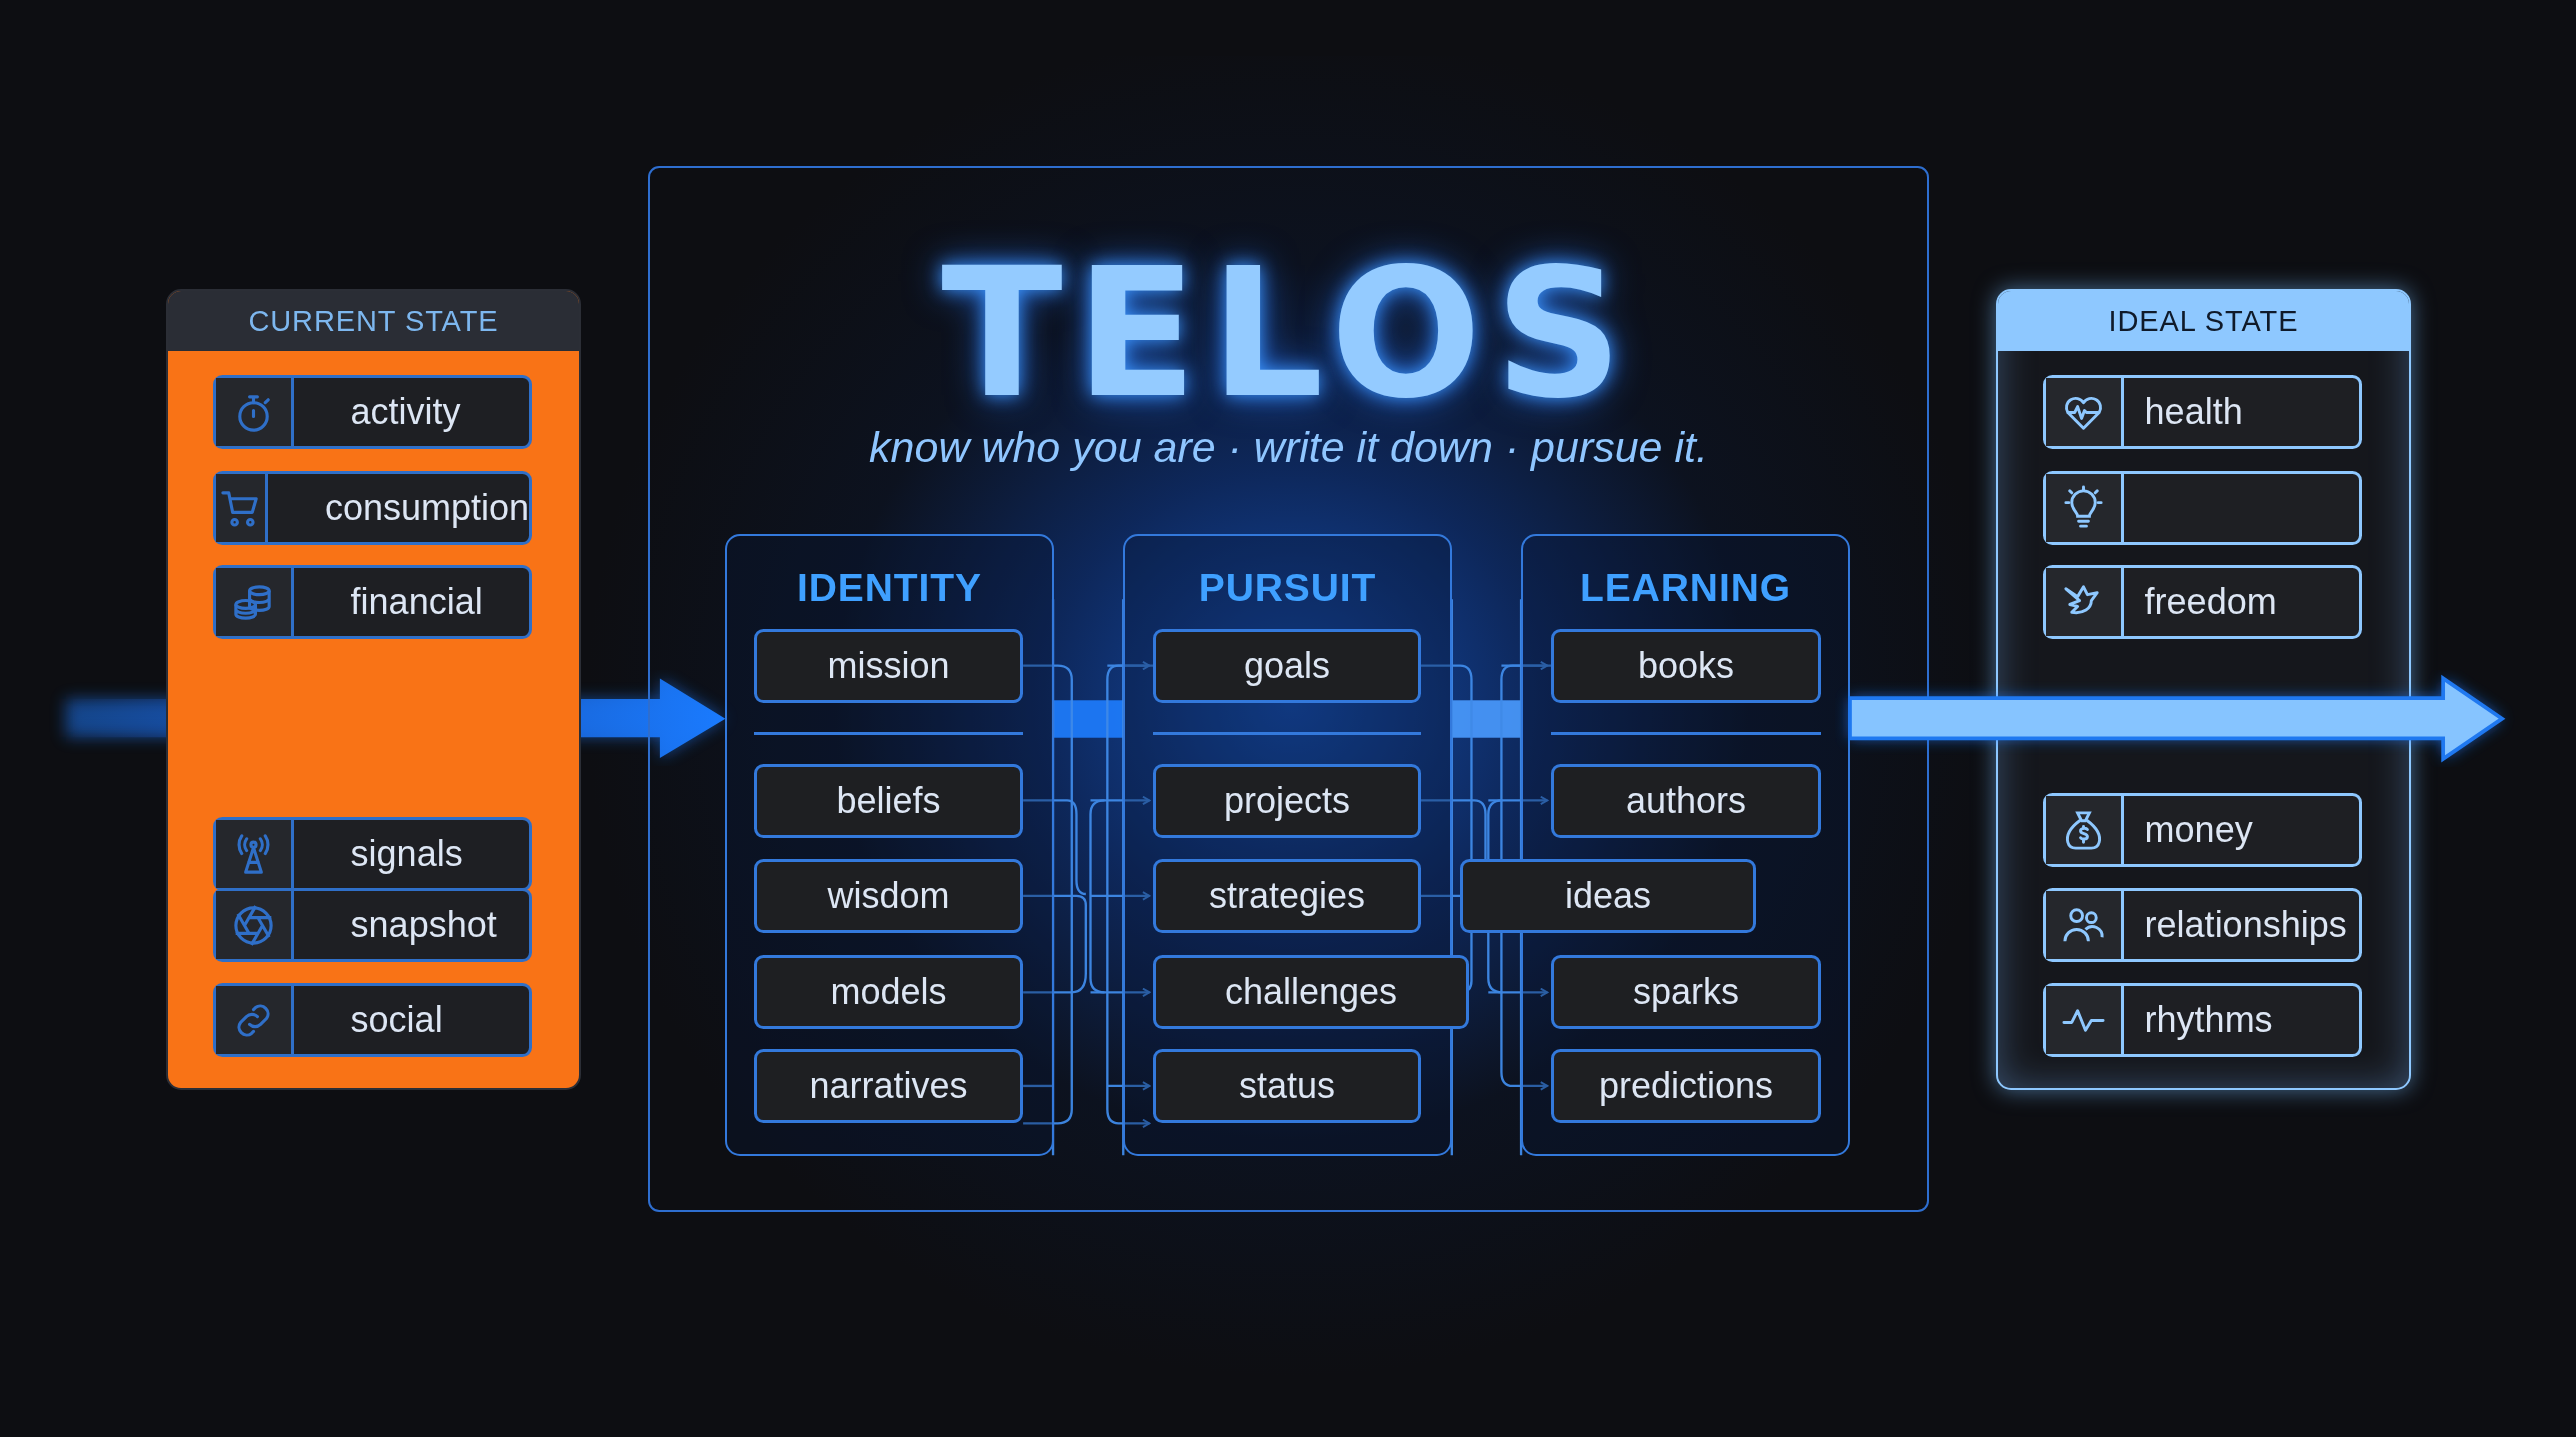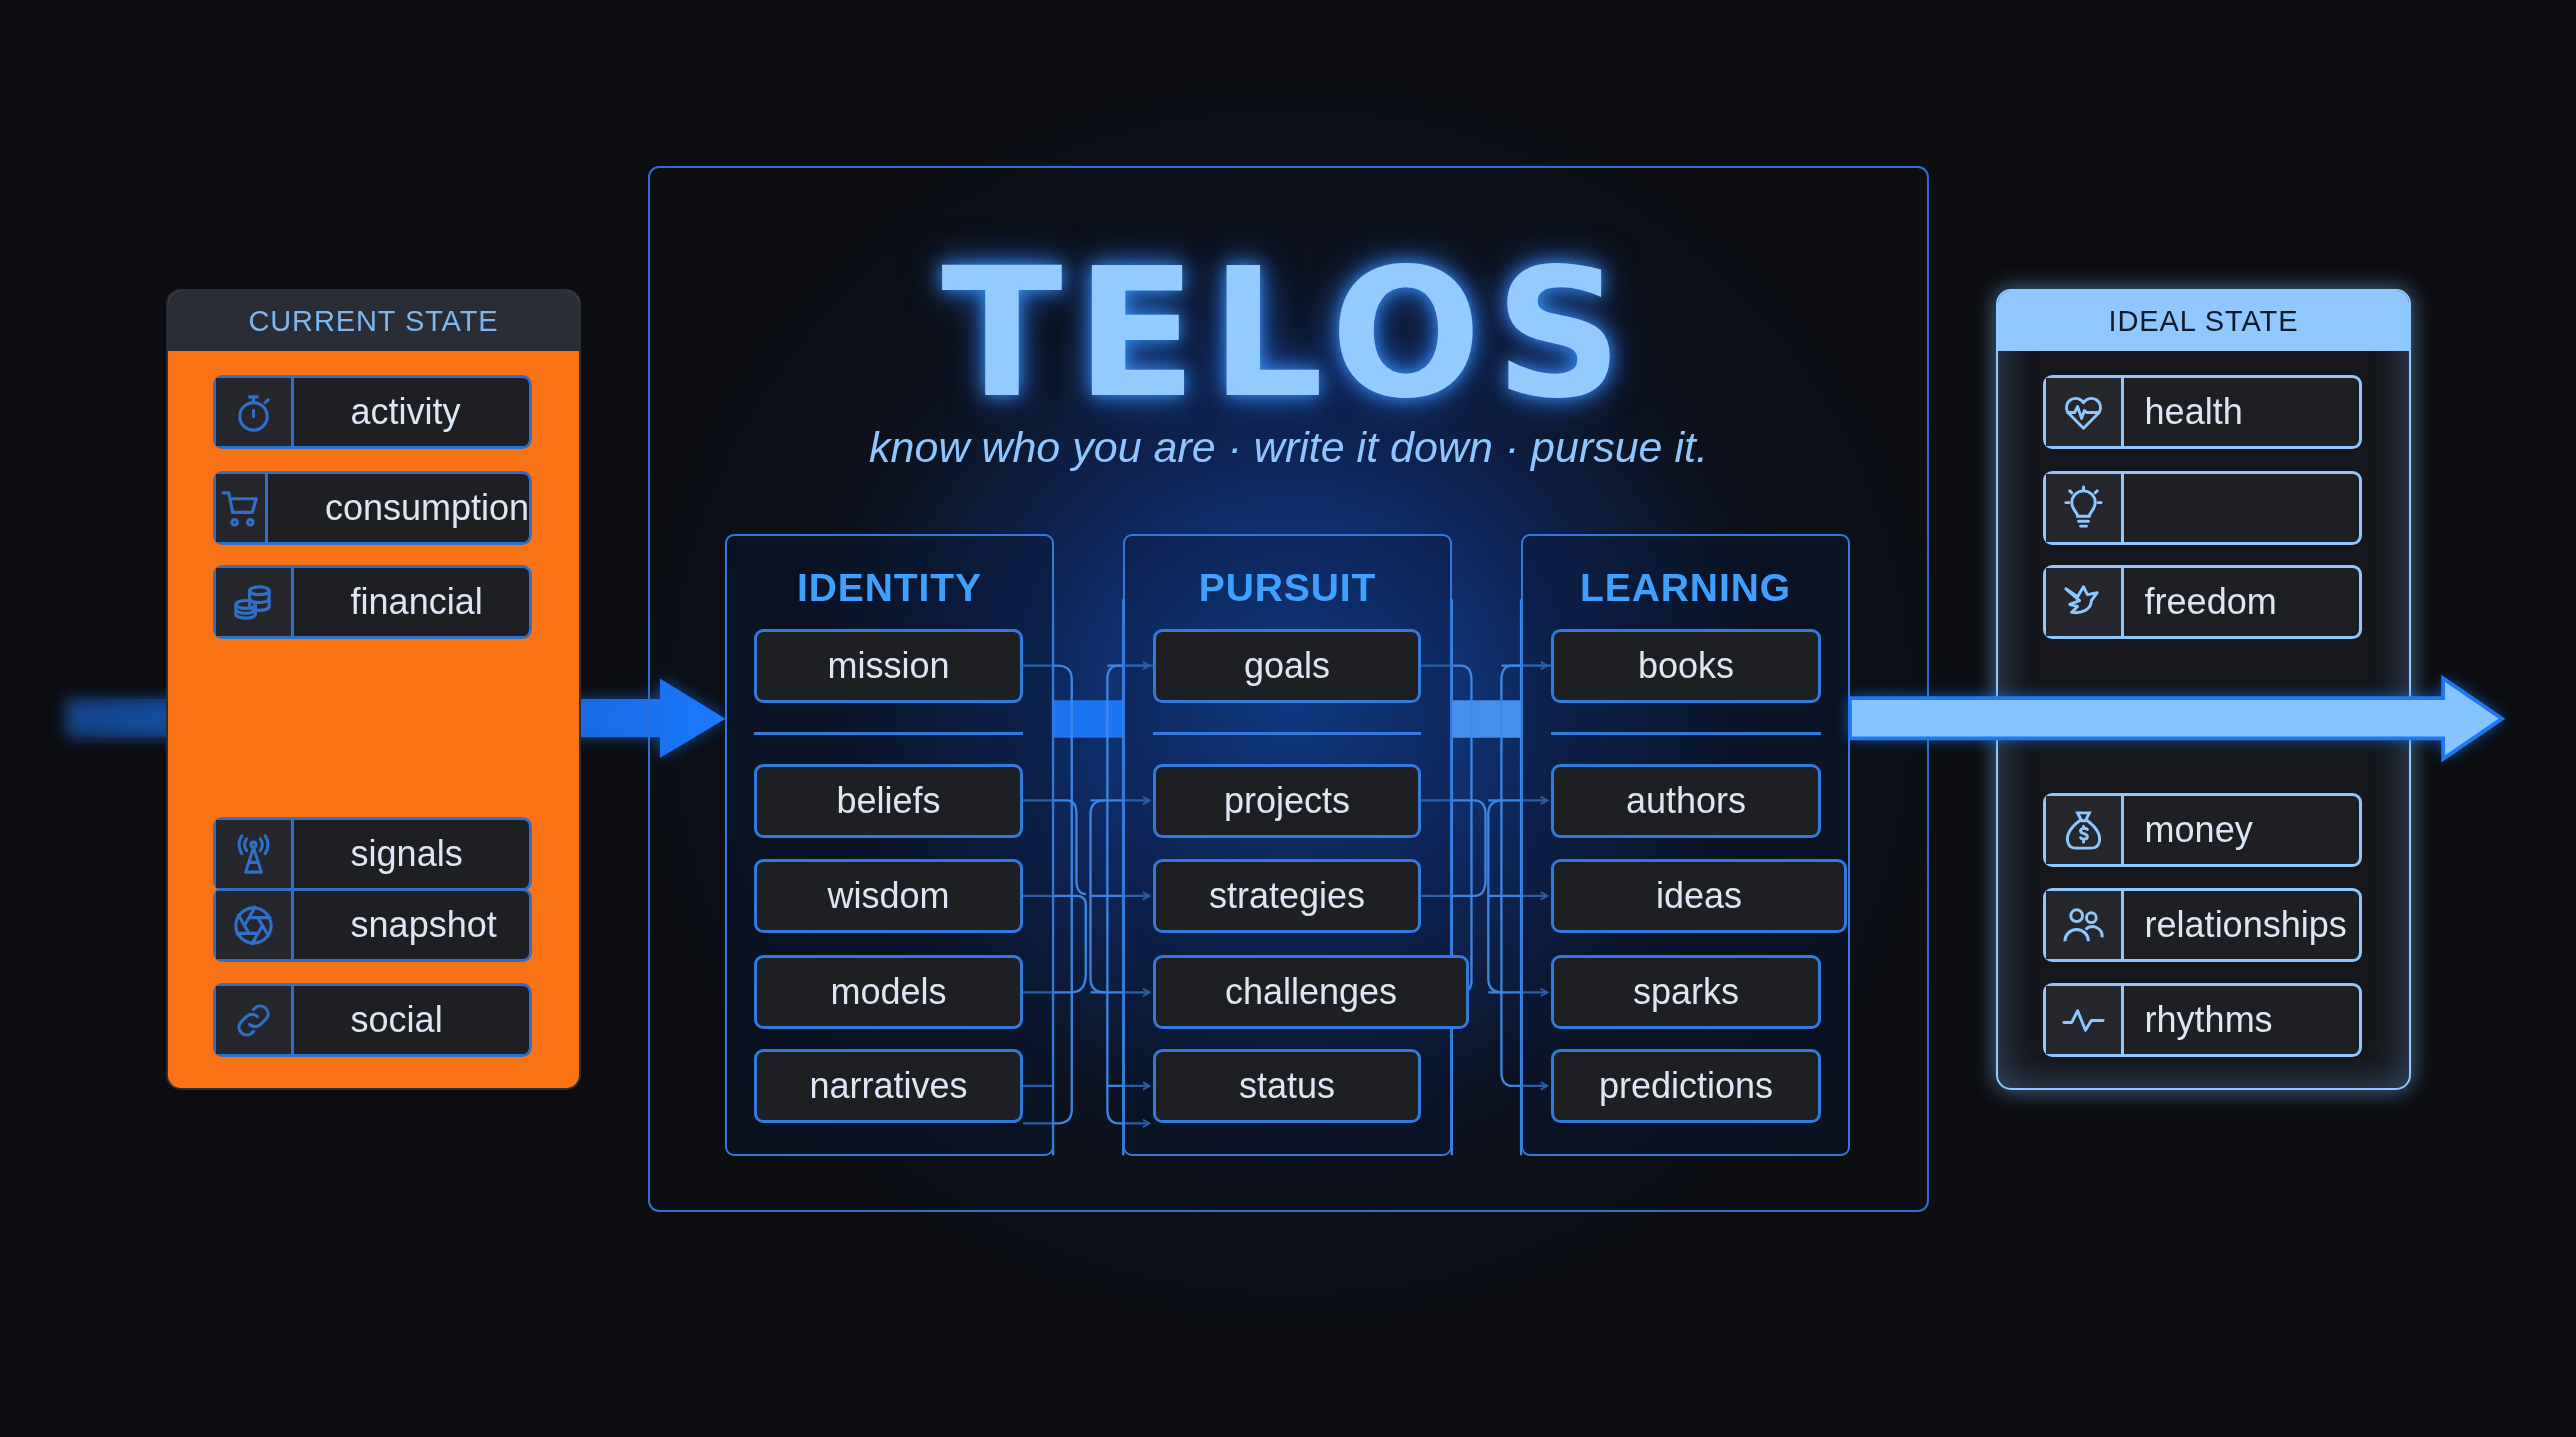--- a/index.html
+++ b/index.html
@@ -59,21 +59,21 @@
     font-size: 178px; font-weight: bold; letter-spacing: 13px; color: #94cbff;
     text-shadow: 0 0 17px rgba(60,150,255,0.95), 0 0 37px rgba(40,120,255,0.7);
     font-family: "DejaVu Sans", sans-serif; line-height: 1;
   }
   .tagline {
     position: absolute; left: 648px; top: 423px; width: 1281px; text-align: center;
     font-size: 43px; font-style: italic; color: #8fc6ff;
   }
   .col {
     position: absolute; top: 534px; width: 329px; height: 622px;
-    box-sizing: border-box; border: 2.8px solid #3379dc; border-radius: 9px;
+    box-sizing: border-box; border: 2.8px solid #3379dc; border-radius: 15px;
     background: rgba(8,22,55,0.35);
   }
   .col-title {
     position: absolute; left: 0; width: 100%; top: 30px; text-align: center;
     font-size: 39px; font-weight: bold; color: #3fa0ff; letter-spacing: 0.9px;
   }
   .sep { position: absolute; height: 2.8px; background: #3379dc; }
   .box {
     position: absolute; height: 74px; box-sizing: border-box;
     border: 3.7px solid #3379dc; border-radius: 9.4px; background: #1e1f22;
@@ -239,21 +239,21 @@
 <div class="box" style="left:754px;top:1049px;width:269px">narratives</div>
 
 <div class="box" style="left:1153px;top:629px;width:268px">goals</div>
 <div class="box" style="left:1153px;top:764px;width:268px">projects</div>
 <div class="box" style="left:1153px;top:859px;width:268px">strategies</div>
 <div class="box" style="left:1153px;top:955px;width:316px">challenges</div>
 <div class="box" style="left:1153px;top:1049px;width:268px">status</div>
 
 <div class="box" style="left:1551px;top:629px;width:270px">books</div>
 <div class="box" style="left:1551px;top:764px;width:270px">authors</div>
-<div class="box" style="left:1551px;top:859px;width:296px">ideas</div>
+<div class="box" style="left:1460px;top:859px;width:296px">ideas</div>
 <div class="box" style="left:1551px;top:955px;width:270px">sparks</div>
 <div class="box" style="left:1551px;top:1049px;width:270px">predictions</div>
 
 <div class="panel ideal">
   <div class="panel-header">IDEAL STATE</div>
   <div class="item" style="top:84px">
     <div class="icon-cell">
         <span class="icon">
       <svg viewBox="0 0 24 24" fill="none" stroke="#8ec8ff" stroke-width="1.5" stroke-linejoin="round">
             <path d="M12 20L4 12a4.5 4.5 0 0 1 8-5 4.5 4.5 0 0 1 8 5z"></path>

